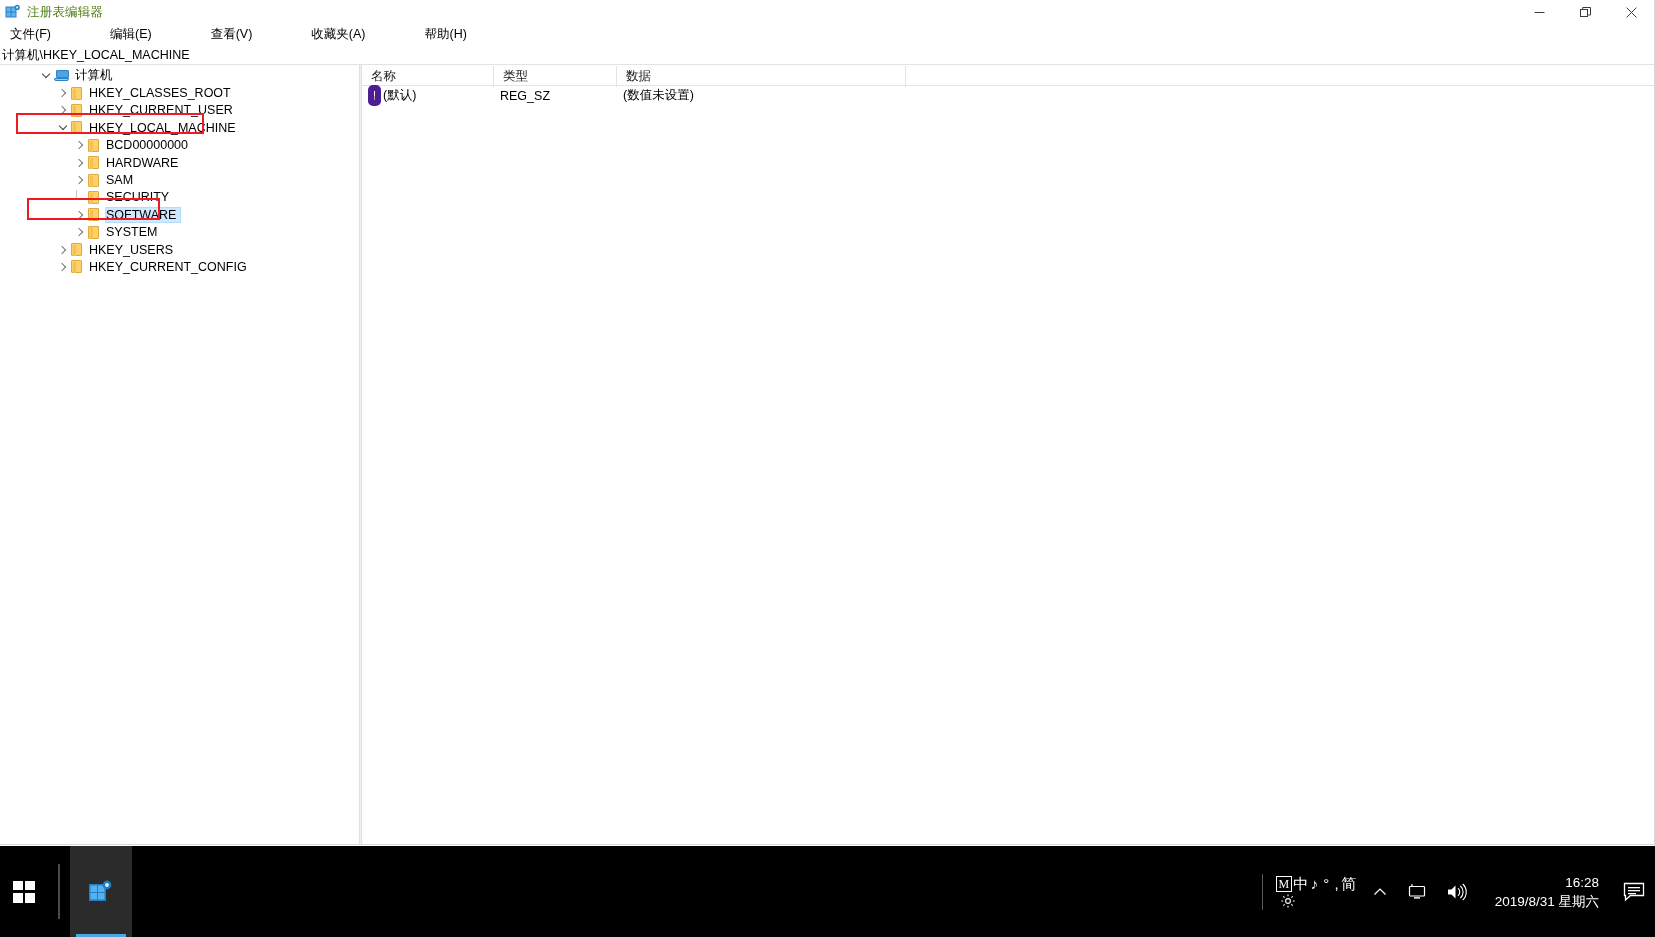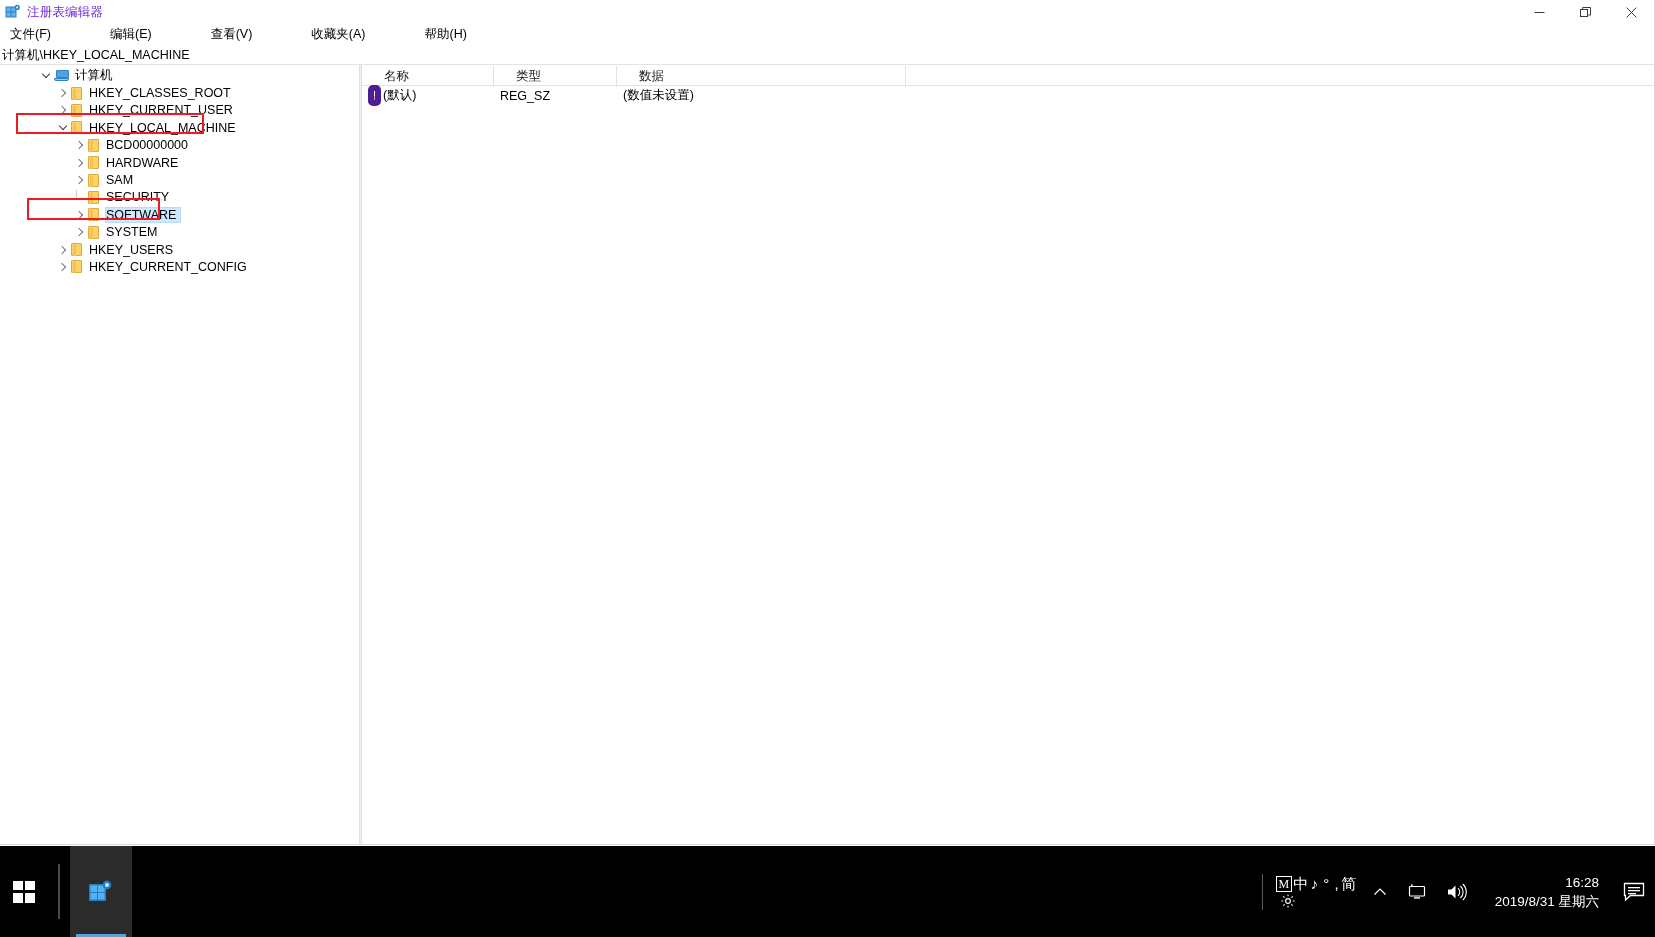--- a/index.html
+++ b/index.html
@@ -35,21 +35,21 @@
     flex: 0 0 24px;
     position: relative;
   }
   .title-icon {
     width: 16px; height: 16px;
     margin-left: 5px; margin-right: 6px;
     position: relative; flex: 0 0 16px;
   }
   .title-text {
     font-size: 12.5px;
-    color: #6d28d9;
+    color: #4d7c0f;
     letter-spacing: 0.2px;
   }
   .win-controls {
     position: absolute; right: 0; top: 0;
     height: 24px; display: flex;
   }
   .win-btn {
     width: 46px; height: 24px;
     display: flex; align-items: center; justify-content: center;
     color: #3b3b3b;
@@ -219,21 +219,21 @@
     height: 21px;
     flex: 0 0 21px;
     display: flex;
     background: #ffffff;
     border-bottom: 1px solid #e3e3e3;
     border-top: 1px solid #ffffff;
   }
   .list-header .col {
     font-size: 12.5px;
     color: #1a1a1a;
-    padding-left: 22px;
+    padding-left: 9px;
     display: flex; align-items: center;
     border-right: 1px solid #e3e3e3;
     height: 21px;
   }
   .col.c-name { width: 132px; flex: 0 0 132px; }
   .col.c-type { width: 123px; flex: 0 0 123px; text-align: center; }
   .col.c-data { width: 289px; flex: 0 0 289px; }
   .col.c-rest { flex: 1 1 auto; border-right: none; }
 
   .list-rows { flex: 1 1 auto; }

